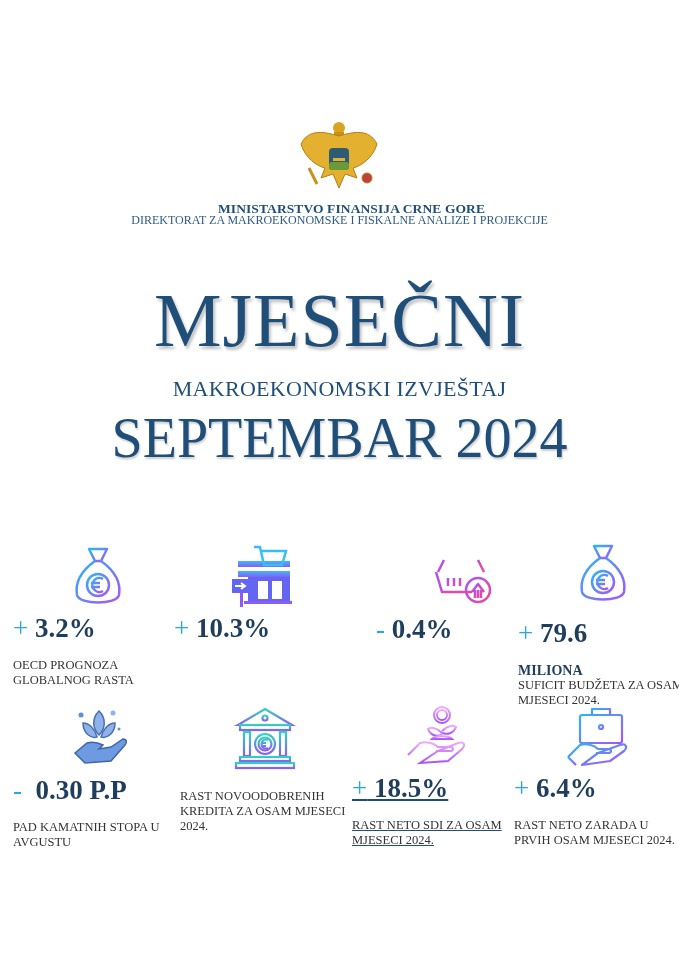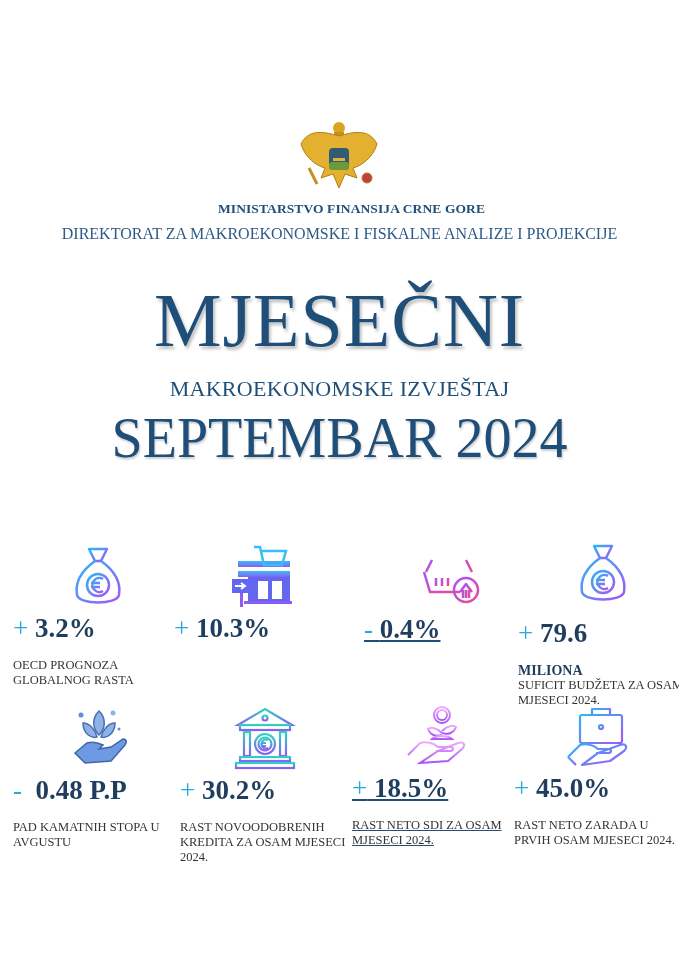--- a/index.html
+++ b/index.html
@@ -1,21 +1,21 @@
 <!DOCTYPE html>
 <html><head>
 <meta charset="utf-8">
 <style>
   html,body{margin:0;padding:0;background:#ffffff;}
   body{width:679px;height:960px;position:relative;overflow:hidden;font-family:"Liberation Serif","DejaVu Serif",serif;color:#1f4e79;}
   .abs{position:absolute;}
   .center{left:0;width:679px;text-align:center;}
   #coat{left:295px;top:118px;width:88px;height:78px;}
   #ministry{top:201px;font-size:13.5px;font-weight:bold;color:#1f4e79;letter-spacing:0.1px;padding-left:12px;}
-  #directorate{top:225px;font-size:16px;color:#2e5a87;}
+  #directorate{top:213px;font-size:12px;color:#2e5a87;}
   #title{top:282px;font-size:76px;color:#1f4e79;letter-spacing:1px;text-shadow:2px 3px 3px rgba(0,0,0,0.25);line-height:1;}
   #subtitle{top:376px;font-size:22px;color:#1f4e79;letter-spacing:0.3px;}
   #period{top:410px;font-size:56px;color:#1f4e79;text-shadow:1px 2px 2px rgba(0,0,0,0.2);line-height:1;}
   .card{position:absolute;width:170px;}
   .card .ico{width:70px;height:68px;margin:0 auto;display:block;}
   .val{font-size:27px;font-weight:bold;color:#1f3d5c;line-height:1;margin-top:4px;white-space:nowrap;}
   .val .sign{color:#29a8e0;font-weight:normal;}
   .desc{font-size:12.5px;color:#333333;line-height:15px;margin-top:16px;}
   .desc b{font-weight:bold;font-size:14px;color:#1f3d5c;display:block;}
 </style>
@@ -56,21 +56,21 @@
     <rect x="34" y="44" width="20" height="8" rx="3" fill="#6a9a3a"></rect>
     <path d="M38 40 h12 v3 h-12z" fill="#e3b030"></path>
     <line x1="14" y1="50" x2="22" y2="66" stroke="#c8901a" stroke-width="3"></line>
     <circle cx="72" cy="60" r="5" fill="#c04040" stroke="#b57e10"></circle>
   </svg>
 </div>
 <div class="abs center" id="ministry">MINISTARSTVO FINANSIJA CRNE GORE</div>
 <div class="abs center" id="directorate">DIREKTORAT ZA MAKROEKONOMSKE I FISKALNE ANALIZE I PROJEKCIJE</div>
 
 <div class="abs center" id="title">MJESEČNI</div>
-<div class="abs center" id="subtitle">MAKROEKONOMSKE IZVJEŠTAJ</div>
+<div class="abs center" id="subtitle">MAKROEKONOMSKI IZVJEŠTAJ</div>
 <div class="abs center" id="period">SEPTEMBAR 2024</div>
 
 <div class="card" style="left:13px;top:543px;">
   <span class="ico">
     <svg viewBox="0 0 70 68" width="70" height="68">
         <g fill="none" stroke="url(#gBP)" stroke-width="2.5" stroke-linejoin="round">
       <path d="M26 6 L44 6 L38 18 L32 18Z"></path>
       <path d="M32 18 C18 28 12 40 14 52 C16 62 54 62 56 52 C58 40 52 28 38 18"></path>
       <circle cx="35" cy="42" r="11"></circle>
       <path d="M40 36 A7 7 0 1 0 40 48 M28 40 h9 M28 44 h9"></path>
@@ -92,21 +92,21 @@
       <rect x="48" y="38" width="10" height="18" fill="#ffffff"></rect>
       <rect x="8" y="36" width="18" height="14" fill="#6366f1"></rect>
       <path d="M11 43 h10 m-4 -3 l4 3 l-4 3" stroke="#fff" stroke-width="2" fill="none"></path>
       <rect x="16" y="50" width="3" height="14" fill="#8b5cf6"></rect>
       <rect x="20" y="58" width="48" height="3" fill="#8b5cf6"></rect>
     </svg>
   </span>
   <div class="val"><span class="sign">+</span> <span>10.3%</span></div>
 </div>
 
-<div class="card" style="left:364px;top:550px;text-decoration:underline;">
+<div class="card" style="left:376px;top:550px;">
   <span class="ico">
     <svg viewBox="0 0 70 68" width="70" height="68">
         <g fill="none" stroke="url(#gPink)" stroke-width="2.5" stroke-linejoin="round">
       <path d="M18 10 L12 22 M52 10 L58 22"></path>
       <path d="M6 22 h58"></path>
       <path d="M10 22 L16 42 h30"></path>
       <path d="M22 28 v8 M28 28 v8 M34 28 v8"></path>
       <circle cx="52" cy="40" r="12"></circle>
       <path d="M46 42 L52 34 L58 42 M49 40 v8 M55 40 v8 M52 40 v8"></path>
     </g>
@@ -135,42 +135,41 @@
     <svg viewBox="0 0 70 68" width="70" height="68">
       <circle cx="18" cy="10" r="2.5" fill="#5b8fd9"></circle>
         <circle cx="50" cy="8" r="2.5" fill="#8fb3e8"></circle>
         <circle cx="56" cy="24" r="1.5" fill="#5b8fd9"></circle>
       <path d="M36 6 C28 14 30 24 36 30 C42 24 44 14 36 6Z" fill="#8fb3e8" stroke="#4a6fb0" stroke-width="1.5"></path>
       <path d="M20 18 C20 28 28 34 34 32 C32 24 26 18 20 18Z" fill="#8fb3e8" stroke="#4a6fb0" stroke-width="1.5"></path>
       <path d="M52 18 C52 28 44 34 38 32 C40 24 46 18 52 18Z" fill="#8fb3e8" stroke="#4a6fb0" stroke-width="1.5"></path>
       <path d="M12 48 L24 38 C30 36 36 38 40 40 L36 44 L48 42 L60 34 C64 34 64 38 62 40 L48 56 L22 58 Z" fill="#6d9ae0" stroke="#3f66aa" stroke-width="1.5"></path>
     </svg>
   </span>
-  <div class="val"><span class="sign">-</span>&nbsp; <span>0.48 P.P</span></div>
+  <div class="val"><span class="sign">-</span>&nbsp; <span>0.30 P.P</span></div>
   <div class="desc">PAD KAMATNIH STOPA U AVGUSTU</div>
 </div>
 
 <div class="card" style="left:180px;top:705px;">
   <span class="ico">
     <svg viewBox="0 0 70 68" width="70" height="68">
         <g fill="none" stroke="url(#gTeal)" stroke-width="2.2">
       <path d="M8 20 L35 4 L62 20 Z"></path>
       <circle cx="35" cy="13" r="2.5"></circle>
       <rect x="10" y="20" width="50" height="5"></rect>
       <rect x="14" y="27" width="6" height="24"></rect>
       <rect x="50" y="27" width="6" height="24"></rect>
       <circle cx="35" cy="39" r="10"></circle>
           <circle cx="35" cy="39" r="6.5"></circle>
       <path d="M38 35 A4.5 4.5 0 1 0 38 43 M31 38 h5 M31 41 h5"></path>
       <rect x="10" y="52" width="50" height="4"></rect>
       <rect x="6" y="58" width="58" height="5"></rect>
     </g>
       </svg>
   </span>
-  <div class="val"><span class="sign">+</span> <span>30.2%</span></div>
   <div class="desc">RAST NOVOODOBRENIH KREDITA ZA OSAM MJESECI 2024.</div>
 </div>
 
 <div class="card" style="left:352px;top:703px;text-decoration:underline;">
   <span class="ico">
     <svg viewBox="0 0 70 68" width="70" height="68">
         <g fill="none" stroke="url(#gLil)" stroke-width="2">
       <circle cx="40" cy="12" r="8"></circle>
           <circle cx="40" cy="12" r="5"></circle>
       <path d="M40 20 v14"></path>
@@ -191,15 +190,15 @@
         <g fill="none" stroke="url(#gBP)" stroke-width="2.2" stroke-linejoin="round">
       <path d="M28 12 v-6 h18 v6"></path>
       <rect x="16" y="12" width="42" height="28" rx="2"></rect>
       <path d="M16 22 h42"></path>
       <circle cx="37" cy="24" r="2"></circle>
       <path d="M4 54 L16 42 C22 40 30 42 34 46 L44 46 C48 46 48 50 44 50 L32 50 M34 50 L56 42 C62 40 64 44 60 48 L46 58 L18 62 Z"></path>
       <path d="M4 54 L12 62"></path>
     </g>
       </svg>
   </span>
-  <div class="val"><span class="sign">+</span> <span>45.0%</span></div>
+  <div class="val"><span class="sign">+</span> <span>6.4%</span></div>
   <div class="desc">RAST NETO ZARADA U PRVIH OSAM MJESECI 2024.</div>
 </div>
 
 </body></html>

